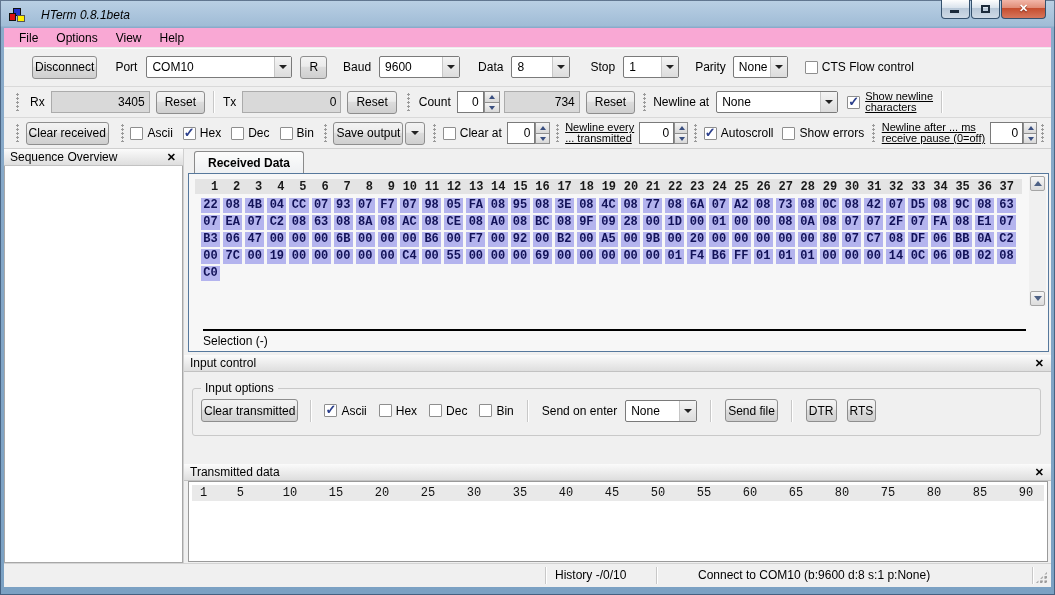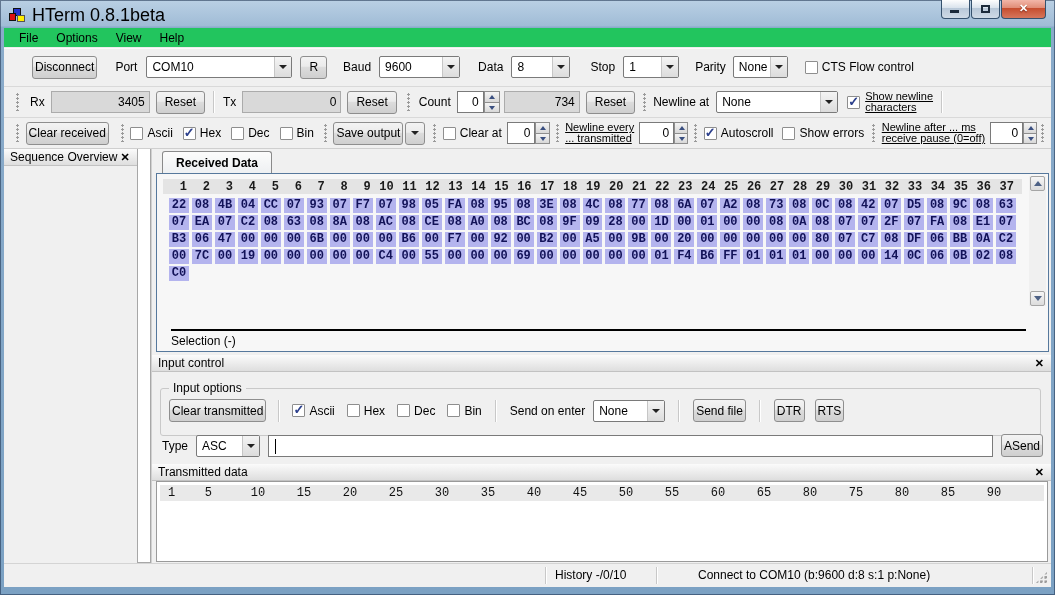--- a/index.html
+++ b/index.html
@@ -7,33 +7,33 @@
   .window { position:relative; width:1055px; height:595px;
     background:linear-gradient(180deg,#bad0e4 0,#a0bcd6 26px,#8aabca 27px,#7ba1c3 100%);
     box-shadow:inset 0 0 0 1px rgba(25,45,75,.55); overflow:hidden; }
 
   
   .titlebar { position:absolute; top:0; left:0; right:0; height:28px; display:flex; align-items:center; padding:0 0 0 9px; }
   .app-icon { position:relative; width:16px; height:15px; margin-top:3px; }
   .app-icon .sq-blue { position:absolute; left:4px; top:0; width:8px; height:8px; background:#2233cc; border:1px solid #111; }
   .app-icon .sq-red { position:absolute; left:0; top:5px; width:7px; height:8px; background:#dd1111; border:1px solid #111; }
   .app-icon .sq-yellow { position:absolute; left:8px; top:7px; width:8px; height:7px; background:#ffee00; border:1px solid #555; }
-  .title { font-size:18px; color:#000; margin-left:7px; margin-top:2px; }
+  .title { font-size:12px; color:#000; margin-left:16px; margin-top:2px;font-style:italic; }
   .win-buttons { position:absolute; top:0; right:9px; display:flex; gap:1px; }
   .win-btn { width:29px; height:19px; border:1px solid #35516d; border-top:none; border-radius:0 0 4px 4px;
     background:linear-gradient(180deg,#fdfdfd,#d8e2ec 45%,#b8c8d8 46%,#cfdae6); position:relative; }
   .win-btn.close { width:45px; background:linear-gradient(180deg,#f2b6a8,#e08b75 45%,#c64d2e 46%,#d6765c); }
   .glyph-min { position:absolute; left:8px; bottom:5px; width:9px; height:3px; background:#1b2a3a; }
   .glyph-max { position:absolute; left:9px; top:5px; width:9px; height:8px; border:2px solid #1b2a3a; background:transparent; }
   .glyph-close { position:absolute; left:0; right:0; top:2px; text-align:center; color:#fff; font-size:11px; font-weight:bold; text-shadow:0 1px 1px #7a2210; }
 
   
   .client { position:absolute; left:4px; right:4px; top:28px; bottom:8px; background:#f0f0f0; }
 
-  .menubar { height:20px; background:#22c55e; display:flex; align-items:center; padding-left:6px; border-bottom:1px solid #ececec; }
+  .menubar { height:20px; background:#f9a8d4; display:flex; align-items:center; padding-left:6px; border-bottom:1px solid #ececec; }
   .menu-item { font-size:12px; padding:2px 9px; color:#000; }
 
   .toolbar { display:flex; align-items:center; background:#f0f0f0; }
   .tb1 { height:39px; border-bottom:1px solid #d9d9d9; box-shadow:0 1px 0 #fbfbfb inset; padding-left:28px; }
   .tb2 { height:31px; border-bottom:1px solid #d9d9d9; padding-left:6px; }
   .tb3 { height:31px; border-bottom:1px solid #cfcfcf; padding-left:6px; }
 
   .grip { width:4px; height:18px; margin:0 6px;
     background-image:radial-gradient(circle at 1.5px 1.5px,#9a9a9a 1px,transparent 1.2px); background-size:4px 4px; }
   .vsep { width:2px; height:22px; margin:0 8px; border-left:1px solid #c8c8c8; border-right:1px solid #ffffff; }
@@ -65,21 +65,21 @@
   .spin .up::after, .spin .dn::after { content:""; position:absolute; left:4px; }
   .spin .up::after { top:3px; border-left:3px solid transparent; border-right:3px solid transparent; border-bottom:4px solid #3a4f80; }
   .spin .dn::after { top:3px; border-left:3px solid transparent; border-right:3px solid transparent; border-top:4px solid #3a4f80; }
 
   .split-arrow { width:22px; height:23px; margin-left:2px; display:inline-flex; align-items:center; justify-content:center;
     background:linear-gradient(180deg,#f3f3f3,#ebebeb 45%,#dddddd 46%,#cfcfcf); border:1px solid #8e8e8e; border-radius:3px; }
   .split-arrow::after { content:""; border-left:4px solid transparent; border-right:4px solid transparent; border-top:4px solid #222; }
 
   
   .main { position:absolute; top:121px; bottom:24px; left:0; right:0; display:flex; }
-  .seq-panel { width:148px; flex:none; display:flex; flex-direction:row; border-right:1px solid #d0d0d0; }
+  .seq-panel { width:180px; flex:none; display:flex; flex-direction:column; border-right:1px solid #d0d0d0; }
   .panel-title { height:17px; background:linear-gradient(180deg,#fbfbfb,#dedede); border-bottom:1px solid #c2c2c2;
     display:flex; align-items:center; font-size:12px; padding:0 4px 0 6px; }
   .panel-close { margin-left:auto; font-size:11px; font-weight:bold; color:#000; padding:0 3px; }
   .seq-body { flex:1; background:#fff; border:1px solid #a7a7a7; border-top:none; }
 
   .right-col { flex:1; position:relative; }
 
   
   .received { position:absolute; top:0; left:0; right:0; height:203px; }
   .tab-row { height:24px; padding-left:10px; display:flex; align-items:flex-end; }
@@ -515,31 +515,20 @@
                   <span class="combo-val">None</span>
                   <span class="combo-arrow"></span>
                 </div>
                 <div class="vsep" style="margin:0 13px"></div>
                 <div class="btn">Send file</div>
                 <div class="vsep" style="margin:0 13px"></div>
                 <div class="btn">DTR</div>
                 <div class="btn" style="margin-left:10px">RTS</div>
               </div>
             </div>
-            <div class="type-row">
-              <span class="lbl">Type</span>
-              <div class="combo" style="width:64px;margin-left:8px">
-                <span class="combo-val">ASC</span>
-                <span class="combo-arrow"></span>
-              </div>
-              <div class="text-input" title="">
-                <div class="caret"></div>
-              </div>
-              <div class="btn">ASend</div>
-            </div>
           </div>
         </div>
 
         <div class="trans-panel">
           <div class="panel-title">
             <span>Transmitted data</span>
             <span class="panel-close">✕</span>
           </div>
           <div class="trans-content">
             <div class="ruler" id="ruler">

